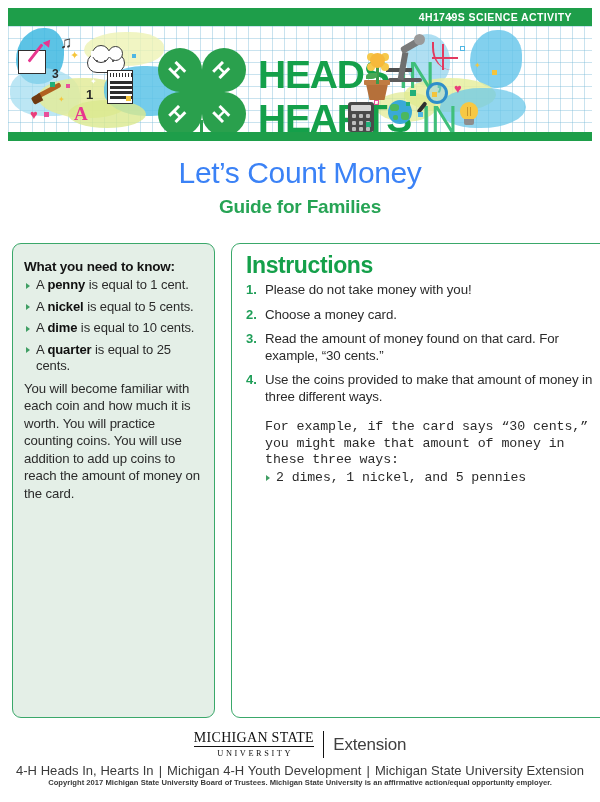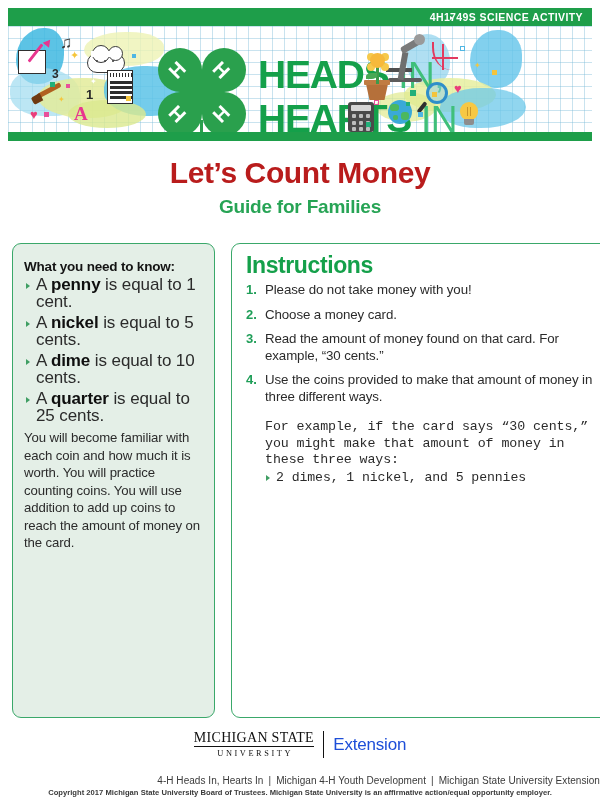--- a/index.html
+++ b/index.html
@@ -32,21 +32,21 @@
 
   .banner-topbar {
     position: absolute;
     left: 0; top: 0;
     width: 584px;
     height: 18px;
     background: #1e9e4a;
   }
   .banner-code {
     position: absolute;
-    right: 9px;
+    right: 20px;
     top: 2px;
     font-size: 10.5px;
     font-weight: bold;
     color: #ffffff;
     letter-spacing: 0.4px;
     line-height: 14px;
     white-space: nowrap;
   }
   .banner-code-dot {
     position: absolute;
@@ -234,21 +234,21 @@
   }
   .wm-light {
     font-size: 37px; line-height: 42px; font-weight: normal;
     color: #3fbf7a; letter-spacing: -0.5px;
     font-family: "Liberation Sans", sans-serif;
   }
 
   
   .title-block { position:absolute; left:0; top:156px; width:600px; text-align:center; }
   .doc-title {
-    font-size: 30px; font-weight: bold; color: #b91c1c;
+    font-size: 30px; font-weight: normal; color: #3b82f6;
     letter-spacing: -0.4px; line-height: 34px;
   }
   .doc-subtitle {
     margin-top: 6px;
     font-size: 19px; font-weight: bold; color: #27a455;
     letter-spacing: -0.2px; line-height: 22px;
   }
 
   
   .panel {
@@ -285,21 +285,21 @@
     color: #141414;
     margin-top: 5px;
     margin-bottom: 2px;
     letter-spacing: -0.2px;
   }
 
   .bullet-list { list-style: none; }
   .bullet-item {
     position: relative;
     padding-left: 12px;
-    font-size: 17px;
+    font-size: 13px;
     line-height: 16.5px;
     color: #2b2b2b;
     margin-bottom: 5px;
     letter-spacing: -0.1px;
   }
   .bullet-item:before {
     content: "";
     position: absolute;
     left: 2px; top: 5.5px;
     width: 0; height: 0;
@@ -397,32 +397,31 @@
   }
   .msu-divider {
     width: 1.3px;
     height: 27px;
     background: #111111;
   }
   .msu-ext {
     font-family: "Liberation Sans", sans-serif;
     font-size: 17px;
     line-height: 20px;
-    color: #1d4ed8;
+    color: #404040;
     padding-left: 9px;
     letter-spacing: -0.2px;
   }
 
   .footer-line1 {
-    margin-top: 17px;
-    font-size: 10px;
+    margin-top: 7px;
+    font-size: 13px;
     line-height: 10px;
     color: #3a3a3a;
     letter-spacing: 0.05px;
-    text-align: right;
   }
   .footer-line2 {
     margin-top: 2px;
     font-size: 7.6px;
     line-height: 10px;
     color: #3a3a3a;
     font-weight: bold;
     letter-spacing: 0.02px;
   }
   .fsep { padding: 0 5px; }

